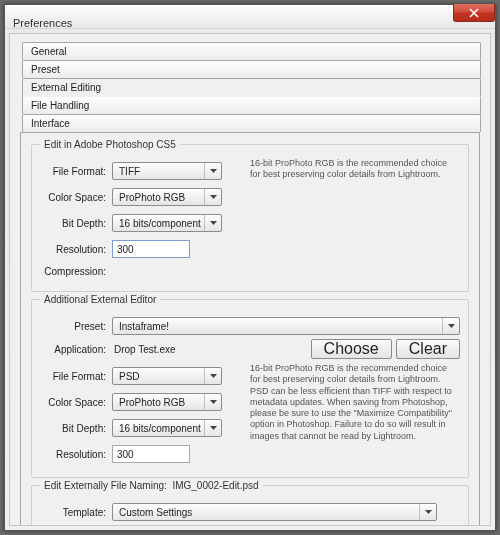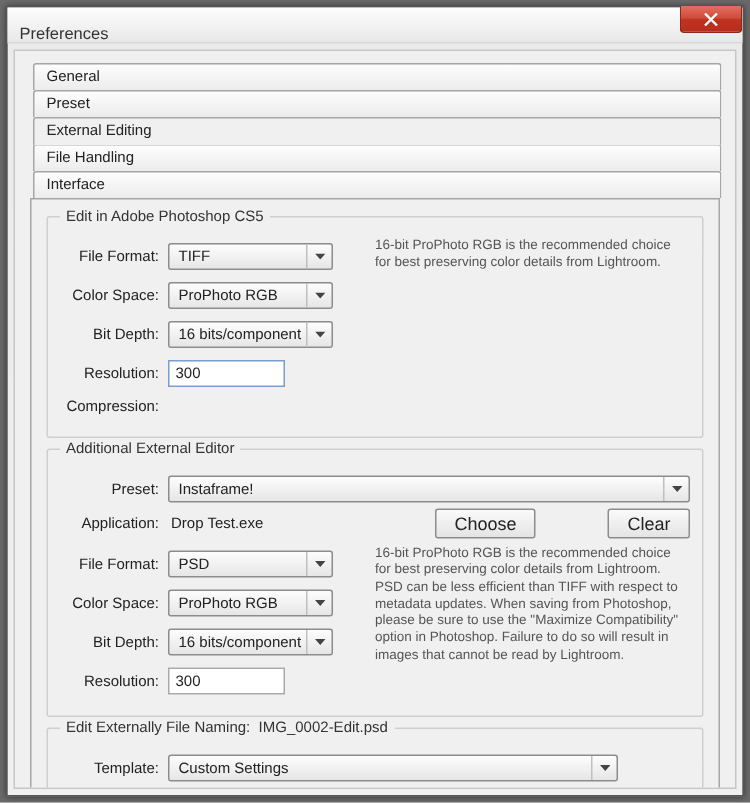--- a/index.html
+++ b/index.html
@@ -105,26 +105,25 @@
     font-size: 9px; color: #555;
     line-height: 1.25;
     flex:1;
     padding-left:10px;
   }
   .btn {
     height: 20px;
     background: linear-gradient(to bottom,#fafafa,#e4e4e4);
     border: 1px solid #8c8c8c;
     border-radius: 2px;
-    font-size: 12px;
+    font-size: 16px;
     padding: 0 12px;
     display: inline-flex; align-items:center; justify-content:center;
     cursor: pointer;
     color:#222;
-    margin-left:44px;
   }
   .btn.default { border: 1px solid #3c7fb1; box-shadow: 0 0 0 1px #a2c7e8 inset; }
   .footer { display:flex; justify-content:flex-end; gap:6px; padding: 6px 2px 0; }
   .static { font-size:10px; color:#222; }
   .dim { color:#8a8a8a; }
   .appval { font-size:10px; color:#222; padding-left:2px;}
   .rightbtns { margin-left:auto; display:flex; gap:4px; }
   .fsrow { display:flex; }
   .fscol { display:flex; flex-direction:column; }
 </style>
@@ -269,21 +268,21 @@
         </div>
       </fieldset>
 
       <fieldset>
         <legend>
           <span>Edit Externally File Naming:</span>
           &nbsp;<span>IMG_0002-Edit.psd</span>
         </legend>
         <div class="row">
           <div class="lbl">Template:</div>
-          <div class="dd" style="width:300px;">
+          <div class="dd" style="width:325px;">
             <span>Custom Settings</span>
             <span class="arrow">
                 <svg viewBox="0 0 7 4">
                   <path d="M0 0 L3.5 4 L7 0 Z" fill="#444"></path>
                 </svg>
               </span>
           </div>
         </div>
         <div class="row">
           <div class="lbl dim">Custom Text:</div>

